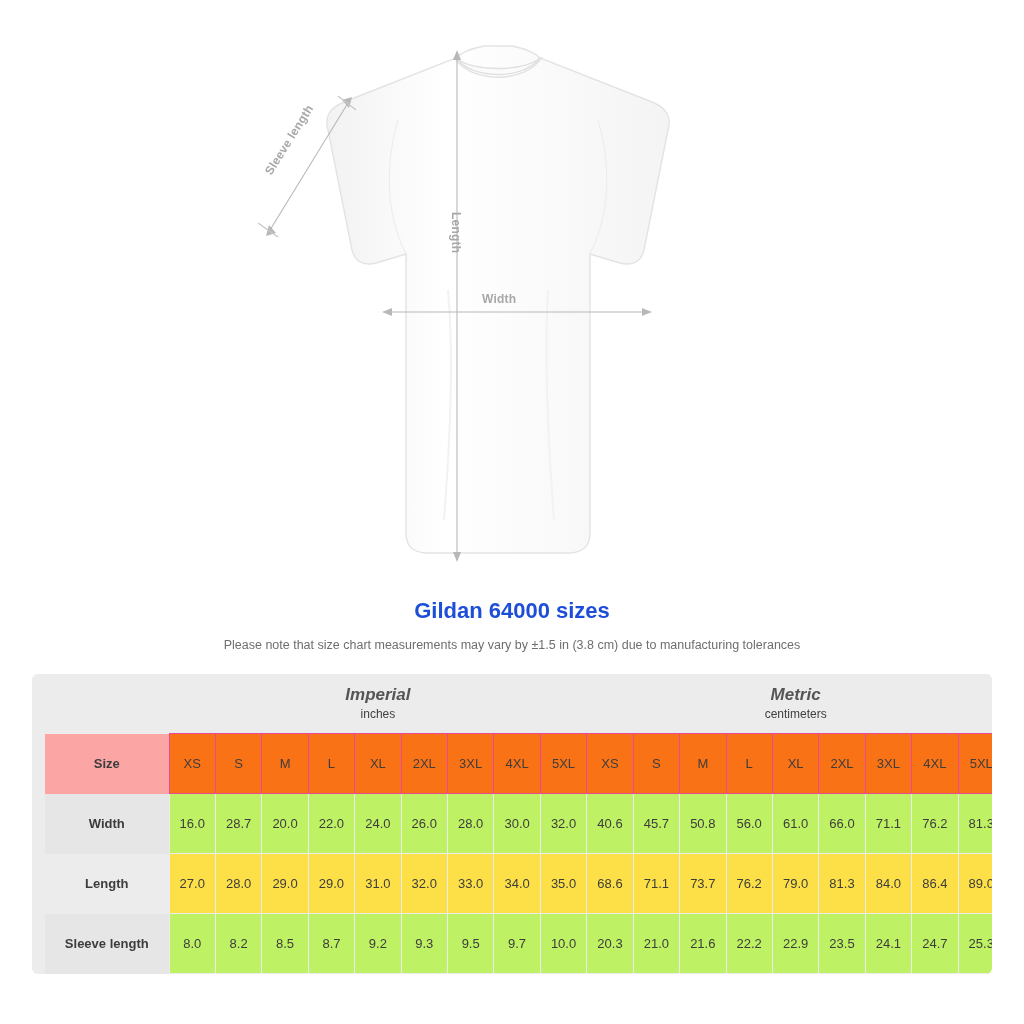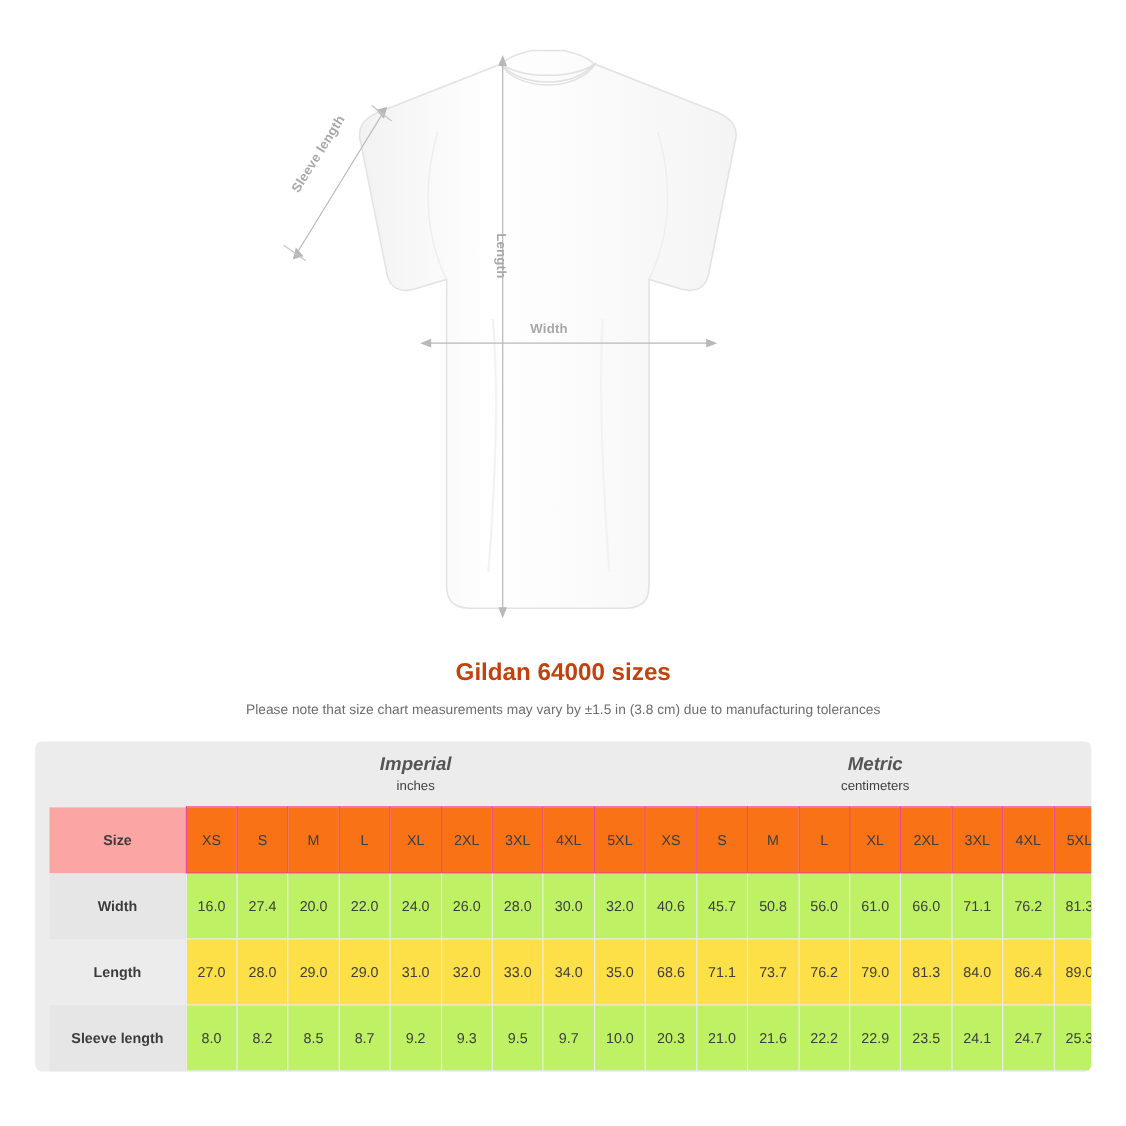--- a/index.html
+++ b/index.html
@@ -58,21 +58,21 @@
   .label-width {
     left: 482px;
     top: 292px;
   }
 
   
   .title {
     text-align: center;
     font-size: 22px;
     font-weight: bold;
-    color: #c2410c;
+    color: #1d4ed8;
     margin-top: 18px;
   }
   .subtitle {
     text-align: center;
     font-size: 12.5px;
     color: #6e6e6e;
     margin-top: 14px;
   }
 
   
@@ -280,21 +280,21 @@
           <td>XL</td>
           <td>2XL</td>
           <td>3XL</td>
           <td>4XL</td>
           <td>5XL</td>
         </tr>
 
         <tr class="data-row row-alt">
           <td class="rowlabel">Width</td>
           <td>16.0</td>
-          <td>27.4</td>
+          <td>28.7</td>
           <td>20.0</td>
           <td>22.0</td>
           <td>24.0</td>
           <td>26.0</td>
           <td>28.0</td>
           <td>30.0</td>
           <td>32.0</td>
           <td>40.6</td>
           <td>45.7</td>
           <td>50.8</td>

